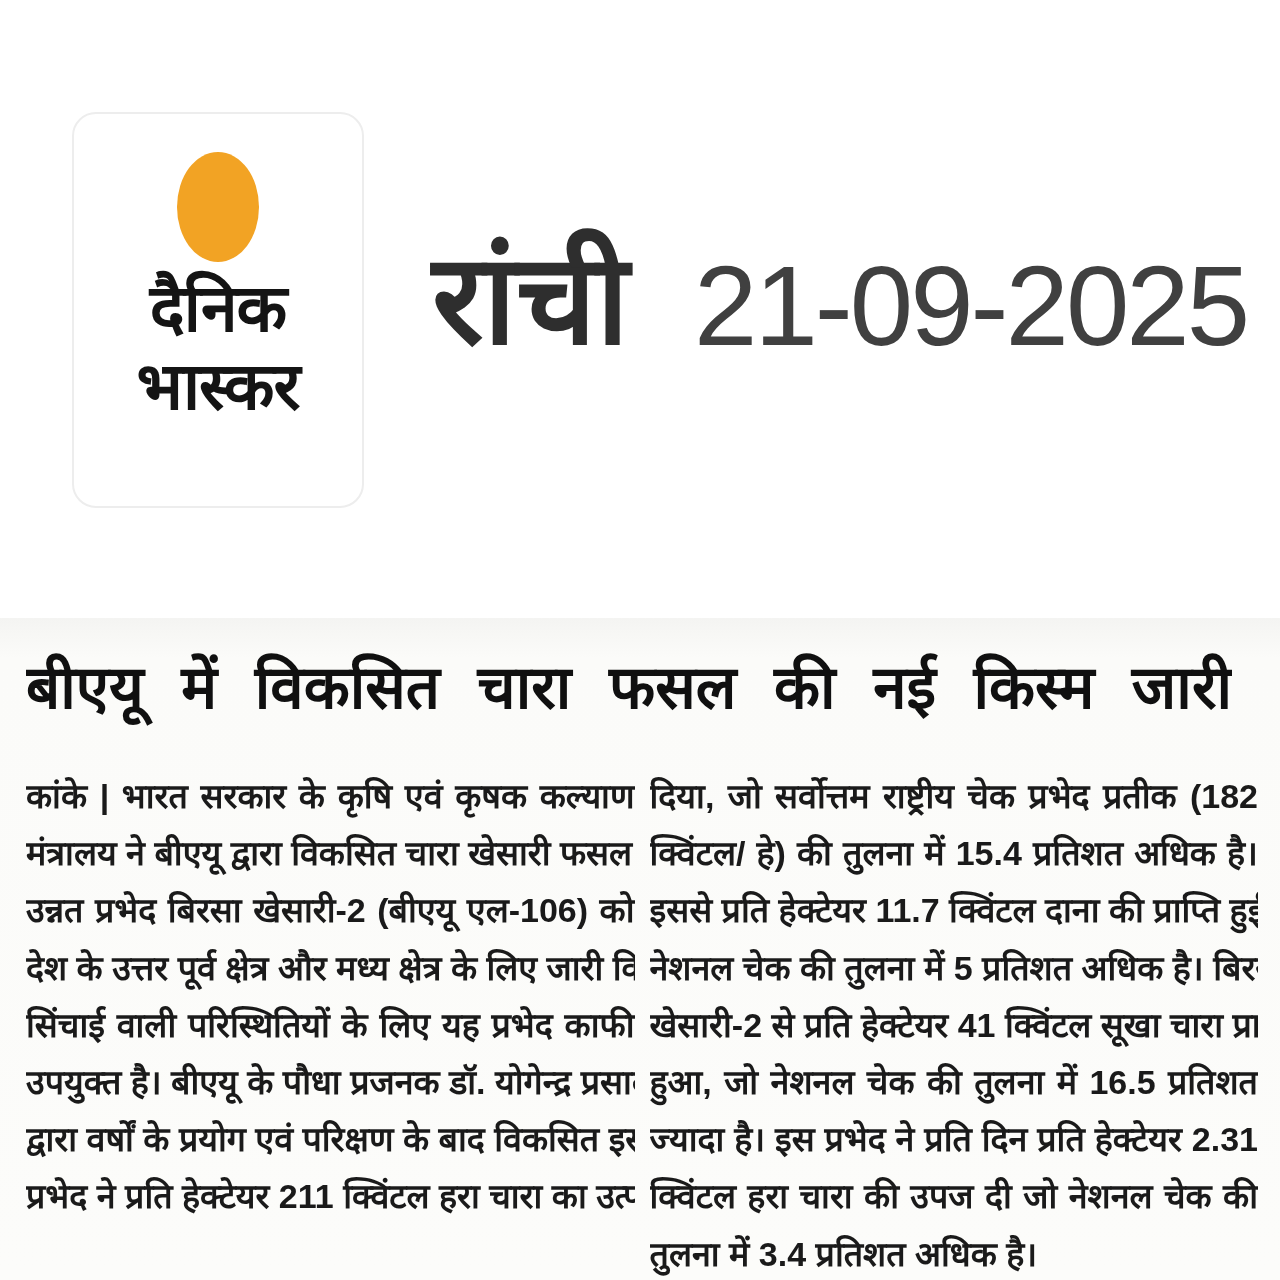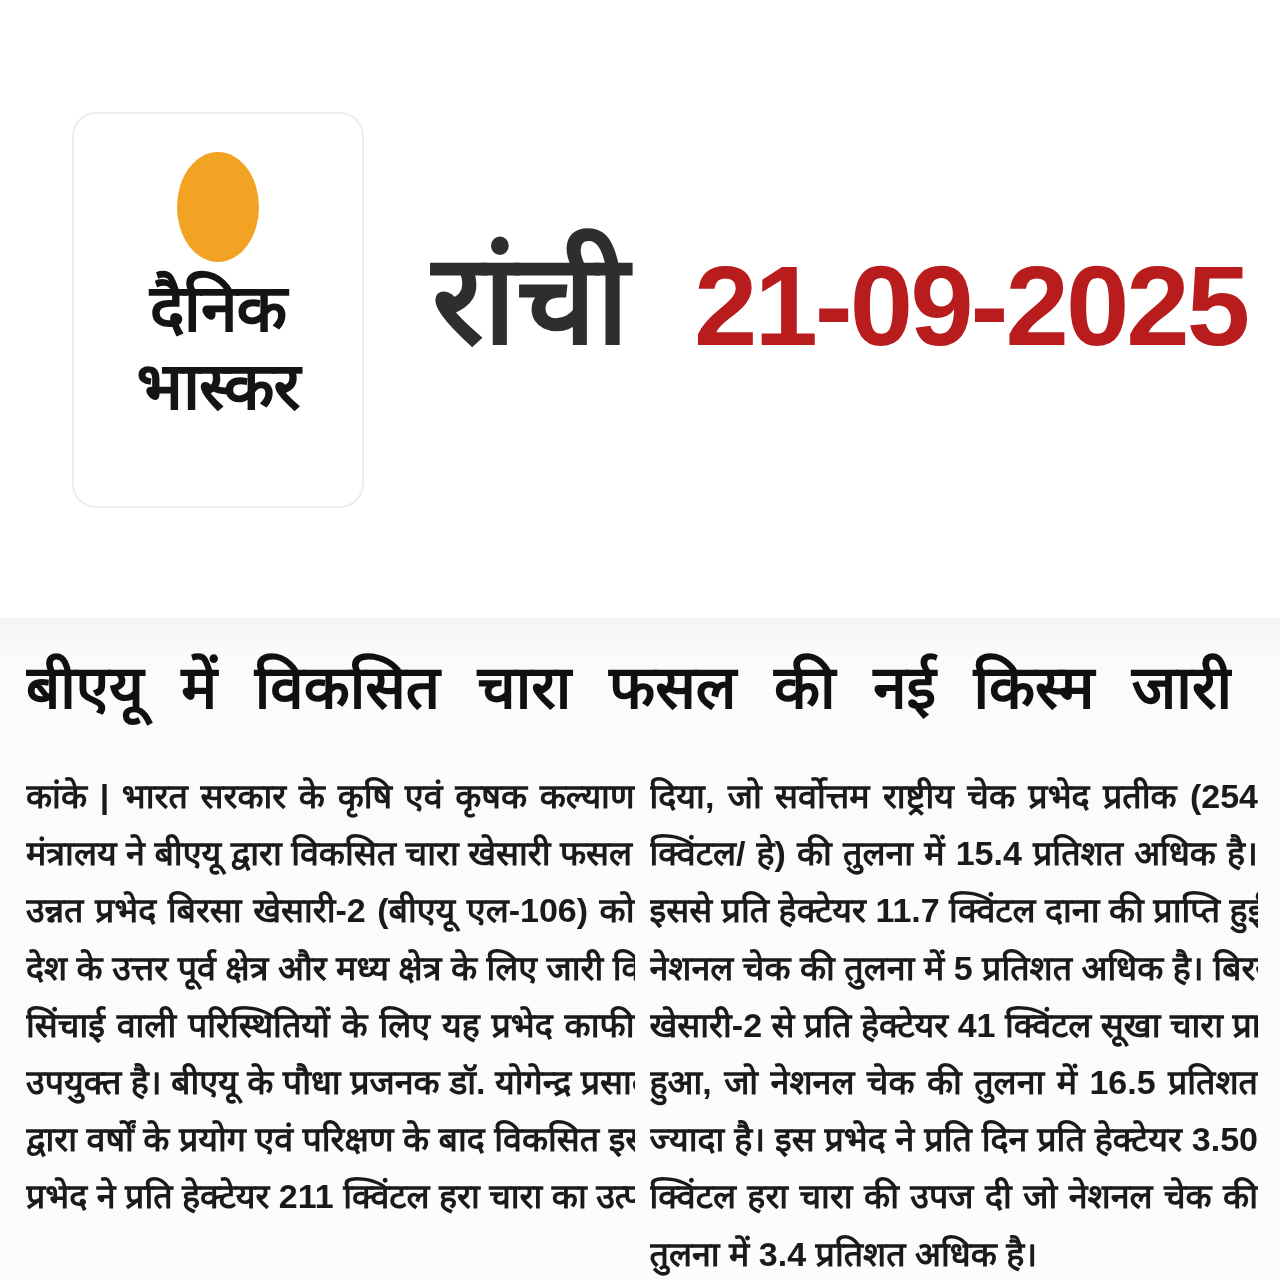--- a/index.html
+++ b/index.html
@@ -41,23 +41,23 @@
 
   .city {
     position: absolute; left: 432px; top: 224px;
     font-size: 126px; font-weight: 700;
     color: #2e2e2e;
     line-height: 1.2;
     white-space: nowrap;
   }
   .date {
     position: absolute; left: 694px; top: 238px;
-    font-size: 114px; font-weight: 700;
+    font-size: 114px; font-weight: 400;
     letter-spacing: -3px;
-    color: #b91c1c;
+    color: #404040;
     line-height: 1.2;
     white-space: nowrap;
   }
 
   
   .article {
     position: absolute; left: 0; top: 618px;
     width: 1280px; height: 662px;
     background: linear-gradient(180deg, #f4f4f2 0%, #fbfbf9 6%, #fcfcfa 100%);
     overflow: hidden;
@@ -122,27 +122,27 @@
         <div class="line">मंत्रालय ने बीएयू द्वारा विकसित चारा खेसारी फसल के</div>
         <div class="line">उन्नत प्रभेद बिरसा खेसारी-2 (बीएयू एल-106) को</div>
         <div class="line">देश के उत्तर पूर्व क्षेत्र और मध्य क्षेत्र के लिए जारी किया</div>
         <div class="line">सिंचाई वाली परिस्थितियों के लिए यह प्रभेद काफी</div>
         <div class="line">उपयुक्त है। बीएयू के पौधा प्रजनक डॉ. योगेन्द्र प्रसाद</div>
         <div class="line">द्वारा वर्षों के प्रयोग एवं परिक्षण के बाद विकसित इस</div>
         <div class="line">प्रभेद ने प्रति हेक्टेयर 211 क्विंटल हरा चारा का उत्पादन</div>
       </div>
 
       <div class="col">
-        <div class="line">दिया, जो सर्वोत्तम राष्ट्रीय चेक प्रभेद प्रतीक (254</div>
+        <div class="line">दिया, जो सर्वोत्तम राष्ट्रीय चेक प्रभेद प्रतीक (182</div>
         <div class="line">क्विंटल/ हे) की तुलना में 15.4 प्रतिशत अधिक है।</div>
         <div class="line">इससे प्रति हेक्टेयर 11.7 क्विंटल दाना की प्राप्ति हुई, जो</div>
         <div class="line">नेशनल चेक की तुलना में 5 प्रतिशत अधिक है। बिरसा</div>
         <div class="line">खेसारी-2 से प्रति हेक्टेयर 41 क्विंटल सूखा चारा प्राप्त</div>
         <div class="line">हुआ, जो नेशनल चेक की तुलना में 16.5 प्रतिशत</div>
-        <div class="line">ज्यादा है। इस प्रभेद ने प्रति दिन प्रति हेक्टेयर 3.50</div>
+        <div class="line">ज्यादा है। इस प्रभेद ने प्रति दिन प्रति हेक्टेयर 2.31</div>
         <div class="line">क्विंटल हरा चारा की उपज दी जो नेशनल चेक की</div>
         <div class="line short">तुलना में 3.4 प्रतिशत अधिक है।</div>
       </div>
 
     </div>
 
   </section>
 
 </div>
 

